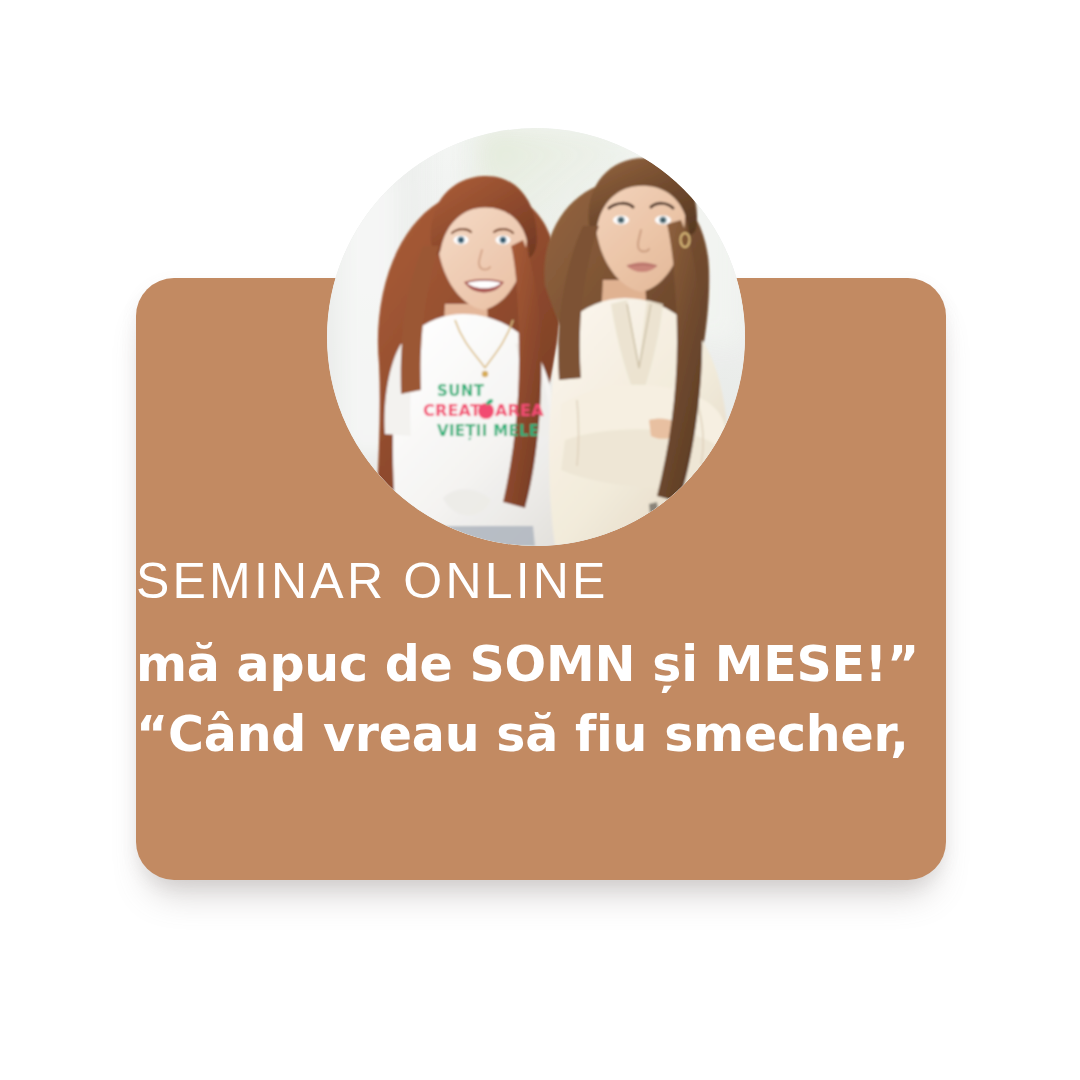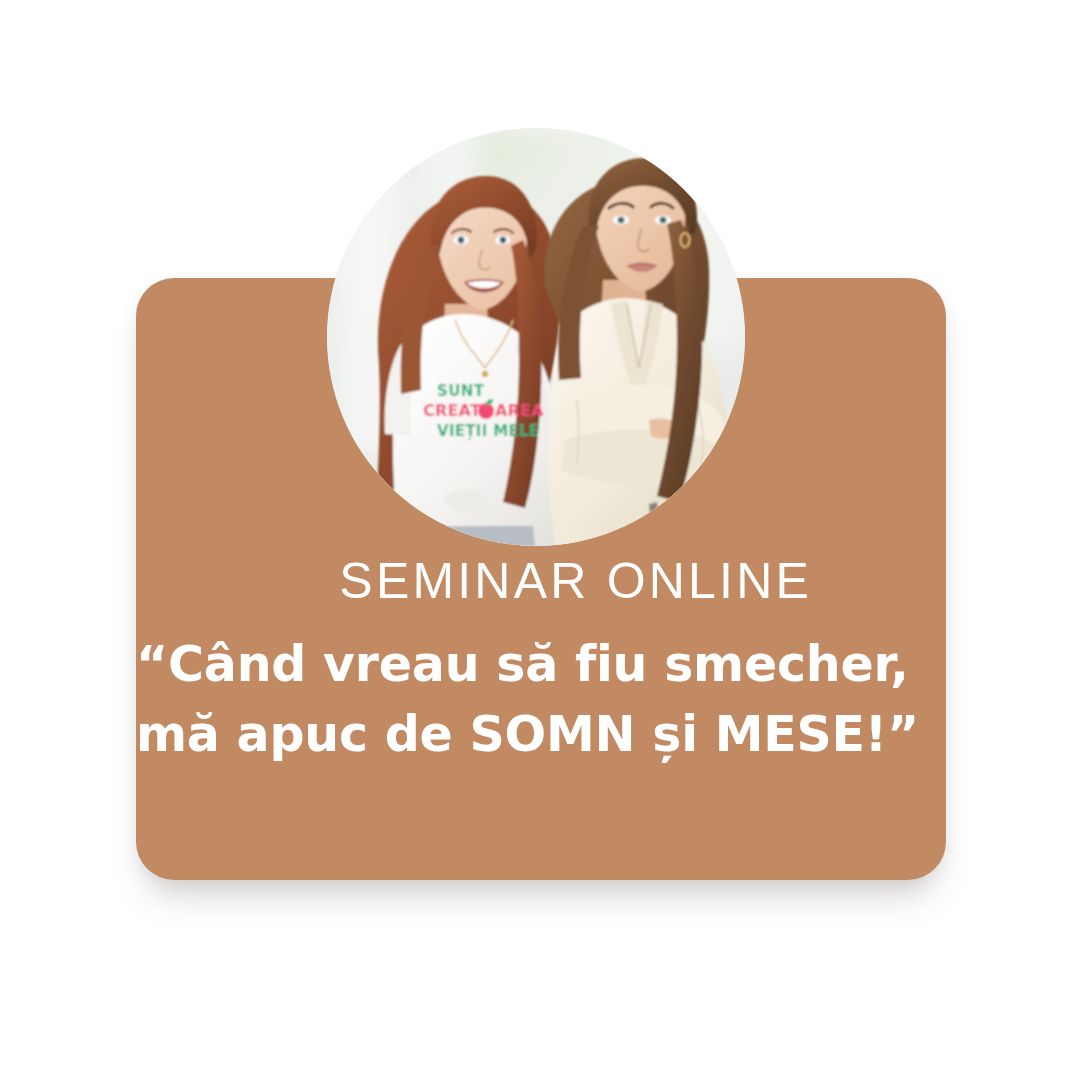--- a/index.html
+++ b/index.html
@@ -52,21 +52,21 @@
     width: 418px;
     height: 418px;
   }
 
   
   .card-text {
     position: absolute;
     left: 136px;
     top: 556px;
     width: 676px;
-    text-align: right;
+    text-align: left;
     pointer-events: none;
   }
 
   .eyebrow {
     font-family: "Liberation Sans", sans-serif;
     font-weight: 300;
     font-size: 50px;
     line-height: 1.0;
     letter-spacing: 3.2px;
     color: #ffffff;
@@ -294,18 +294,18 @@
         </g>
 
         <rect x="0" y="0" width="418" height="418" fill="#ffffff" opacity="0.05"></rect>
       </g>
     </svg>
   </div>
 
   <div class="card-text">
     <p class="eyebrow">SEMINAR ONLINE</p>
     <h1 class="headline">
+      <span class="hl-line">mă apuc de SOMN și MESE!”</span>
       <span class="hl-line">“Când vreau să fiu smecher,</span>
-      <span class="hl-line">mă apuc de SOMN și MESE!”</span>
     </h1>
   </div>
 
 </div>
 
 </body></html>

